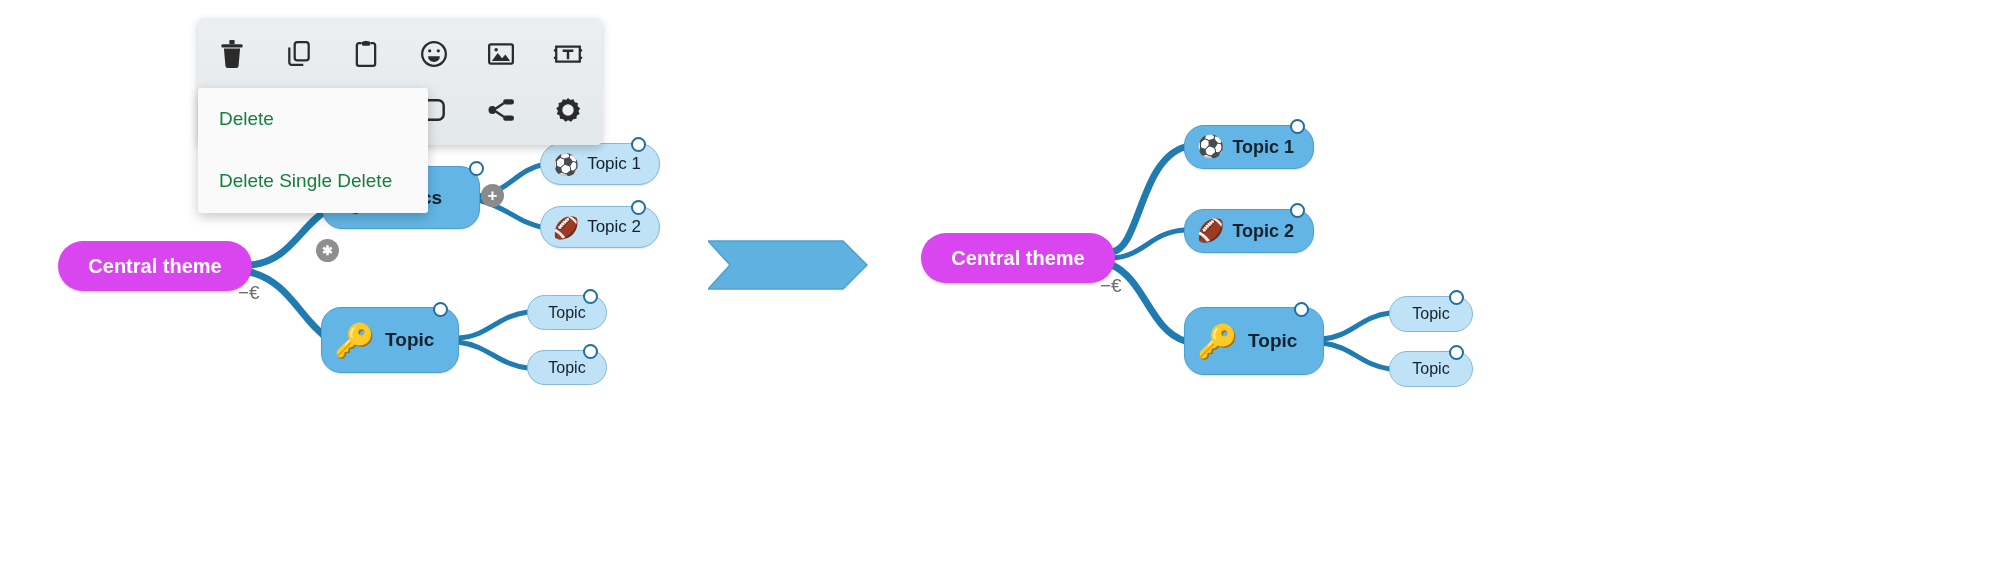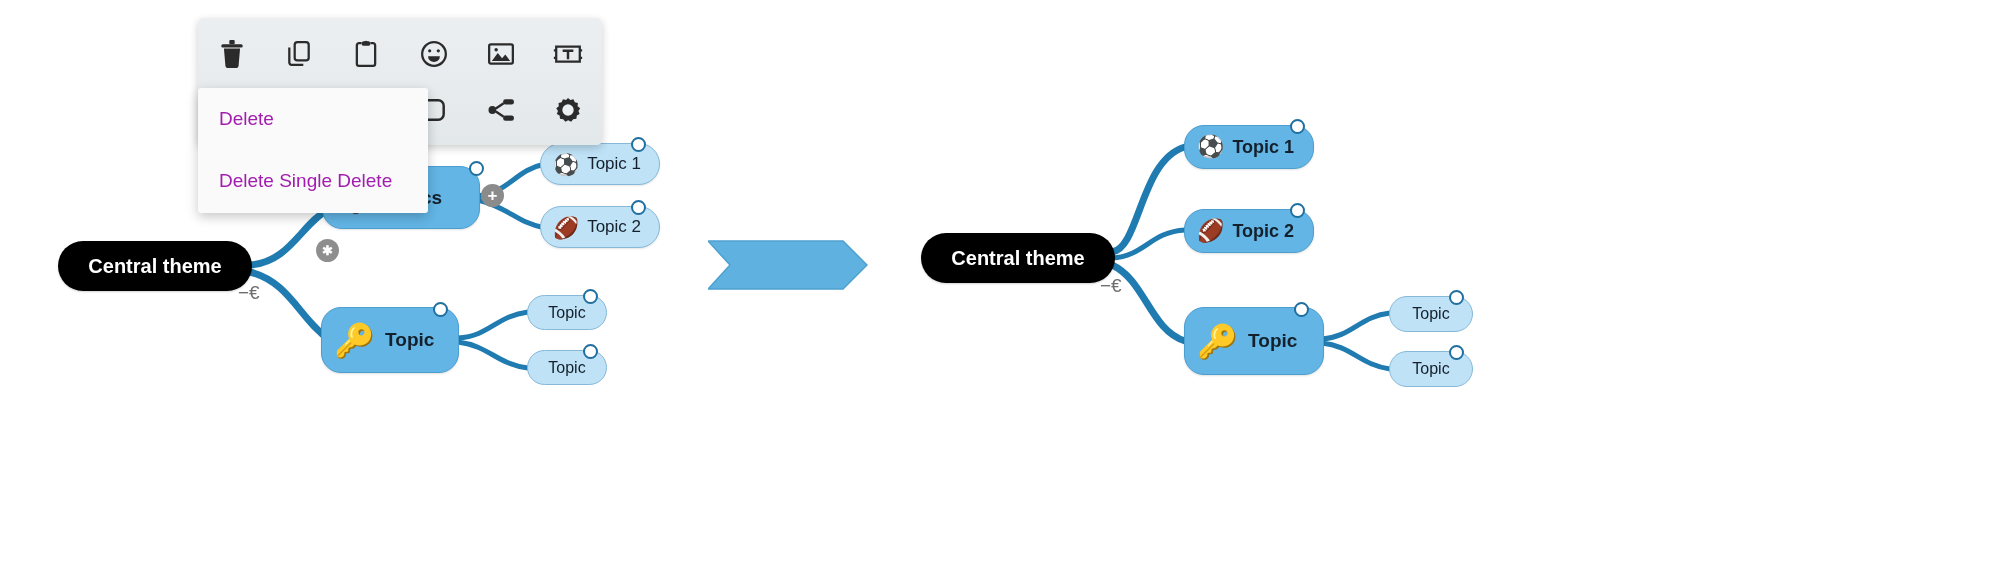--- a/index.html
+++ b/index.html
@@ -12,21 +12,21 @@
   }
   .canvas{position:absolute;inset:0;}
   svg.wires{position:absolute;left:0;top:0;width:1993px;height:585px;pointer-events:none;}
 
   
   .node{position:absolute;display:flex;align-items:center;box-sizing:border-box;}
   .node .emoji{display:inline-block;line-height:1;}
   .node .txt{white-space:nowrap;}
 
   .central{
-    background:#000000;color:#ffffff;border-radius:32px;
+    background:#d946ef;color:#ffffff;border-radius:32px;
     font-weight:bold;justify-content:center;
     box-shadow:0 1px 2px rgba(0,0,0,.18);
   }
   .topicmain{
     background:#62b5e5;border:1px solid #4a9ed0;border-radius:20px;
     color:#14202b;font-weight:bold;
     box-shadow:0 1px 2px rgba(0,0,0,.12);
   }
   .topicsub{
     background:#bfe2f7;border:1px solid #86b9d8;border-radius:24px;
@@ -74,21 +74,21 @@
   .tb-btn svg{display:block;}
 
   
   .ctxmenu{
     position:absolute;left:198px;top:88px;width:230px;height:125px;
     background:#fafafa;border-radius:3px;
     box-shadow:0 4px 12px rgba(0,0,0,.22);
   }
   .ctx-item{
     height:62px;display:flex;align-items:center;padding-left:21px;
-    font-size:19px;color:#a21caf;cursor:pointer;box-sizing:border-box;
+    font-size:19px;color:#15803d;cursor:pointer;box-sizing:border-box;
   }
 </style>
 </head>
 <body>
 
 <div class="canvas">
 
   <svg class="wires" viewBox="0 0 1993 585">
 
     <path d="M250,265 C290,262 300,225 330,208" stroke="#1f7bb0" stroke-width="7" fill="none" stroke-linecap="round"></path>

